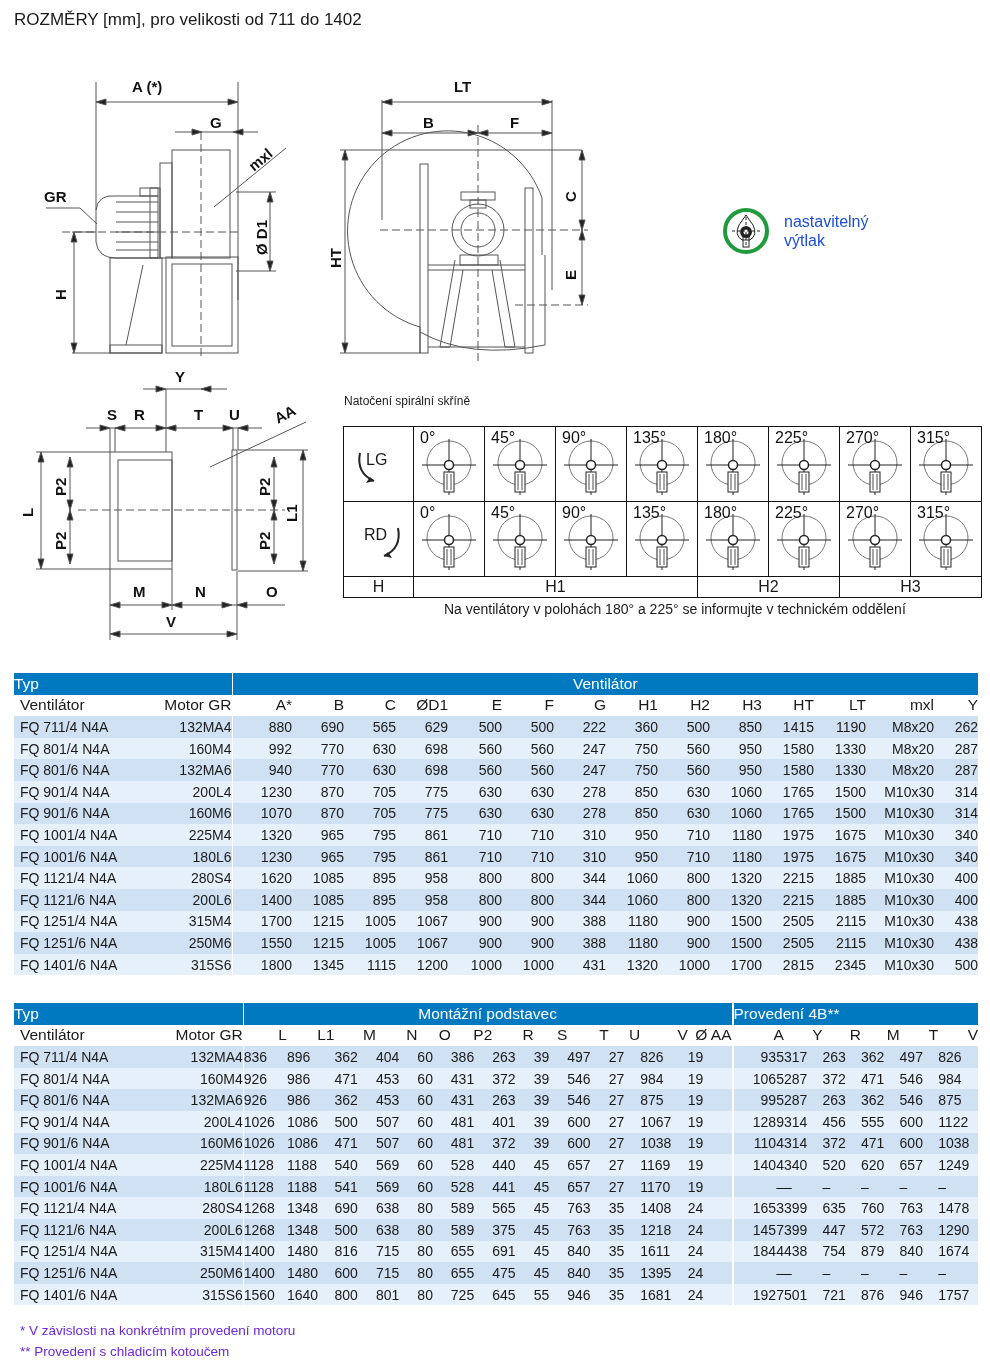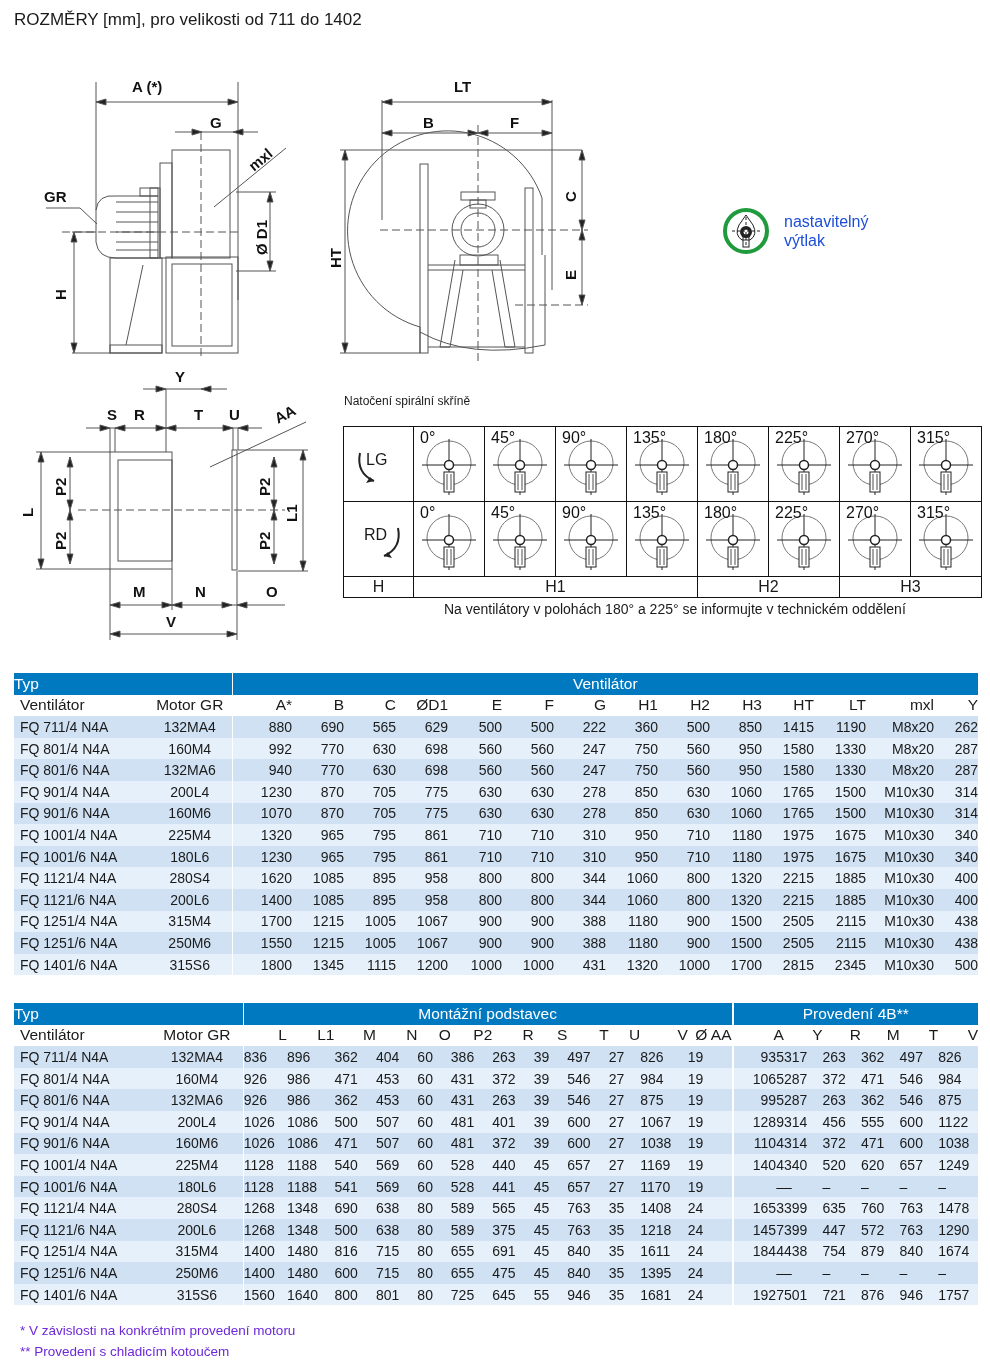--- a/index.html
+++ b/index.html
@@ -22,26 +22,26 @@
   .rot-angle { position: absolute; left: 6px; top: 2px; font-size: 16px; color: #111; }
   .rot-label-cell { width: 70px; height: 70px; position: relative; }
   .rot-label { position: absolute; left: 22px; top: 24px; font-size: 16px; }
   .rot-h-cell { height: 20px; text-align: center; font-size: 16px; line-height: 20px; }
   .rot-note { position: absolute; left: 444px; top: 601px; font-size: 14px; color: #1a1a1a; }
 
   table.spec { position: absolute; left: 14px; border-collapse: collapse; font-size: 14px; }
   table.spec td, table.spec th { height: 21.6px; white-space: nowrap; font-weight: normal; }
   .hdr-row th { background: #0079c1; color: #fff; font-weight: bold; font-size: 15.5px; text-align: left; height: 24px; }
   .hdr-row th.group { text-align: center; border-left: 1px solid #fff; }
-  .hdr-row th.group2 { text-align: center; border-left: 2px solid #fff; }
+  .hdr-row th.group2 { border-left: 2px solid #fff; }
   .col-row td { font-size: 15.5px; color: #1a1a1a; height: 23px; }
   .row-odd td { background: #cfe1f3; }
   .row-even td { background: #e6f0fa; }
   td.vent { padding-left: 6px; text-align: left; }
-  td.motor { text-align: center; }
+  td.motor { text-align: right; }
   td.num { text-align: right; }
   td.lnum { text-align: left; }
   td.sep { border-left: 1px solid #fff; }
   td.sep2 { border-left: 2px solid #fff; }
 
   .footnote { position: absolute; left: 20px; font-size: 13.5px; color: #6d28d9; }
 </style>
 </head>
 <body>
 

